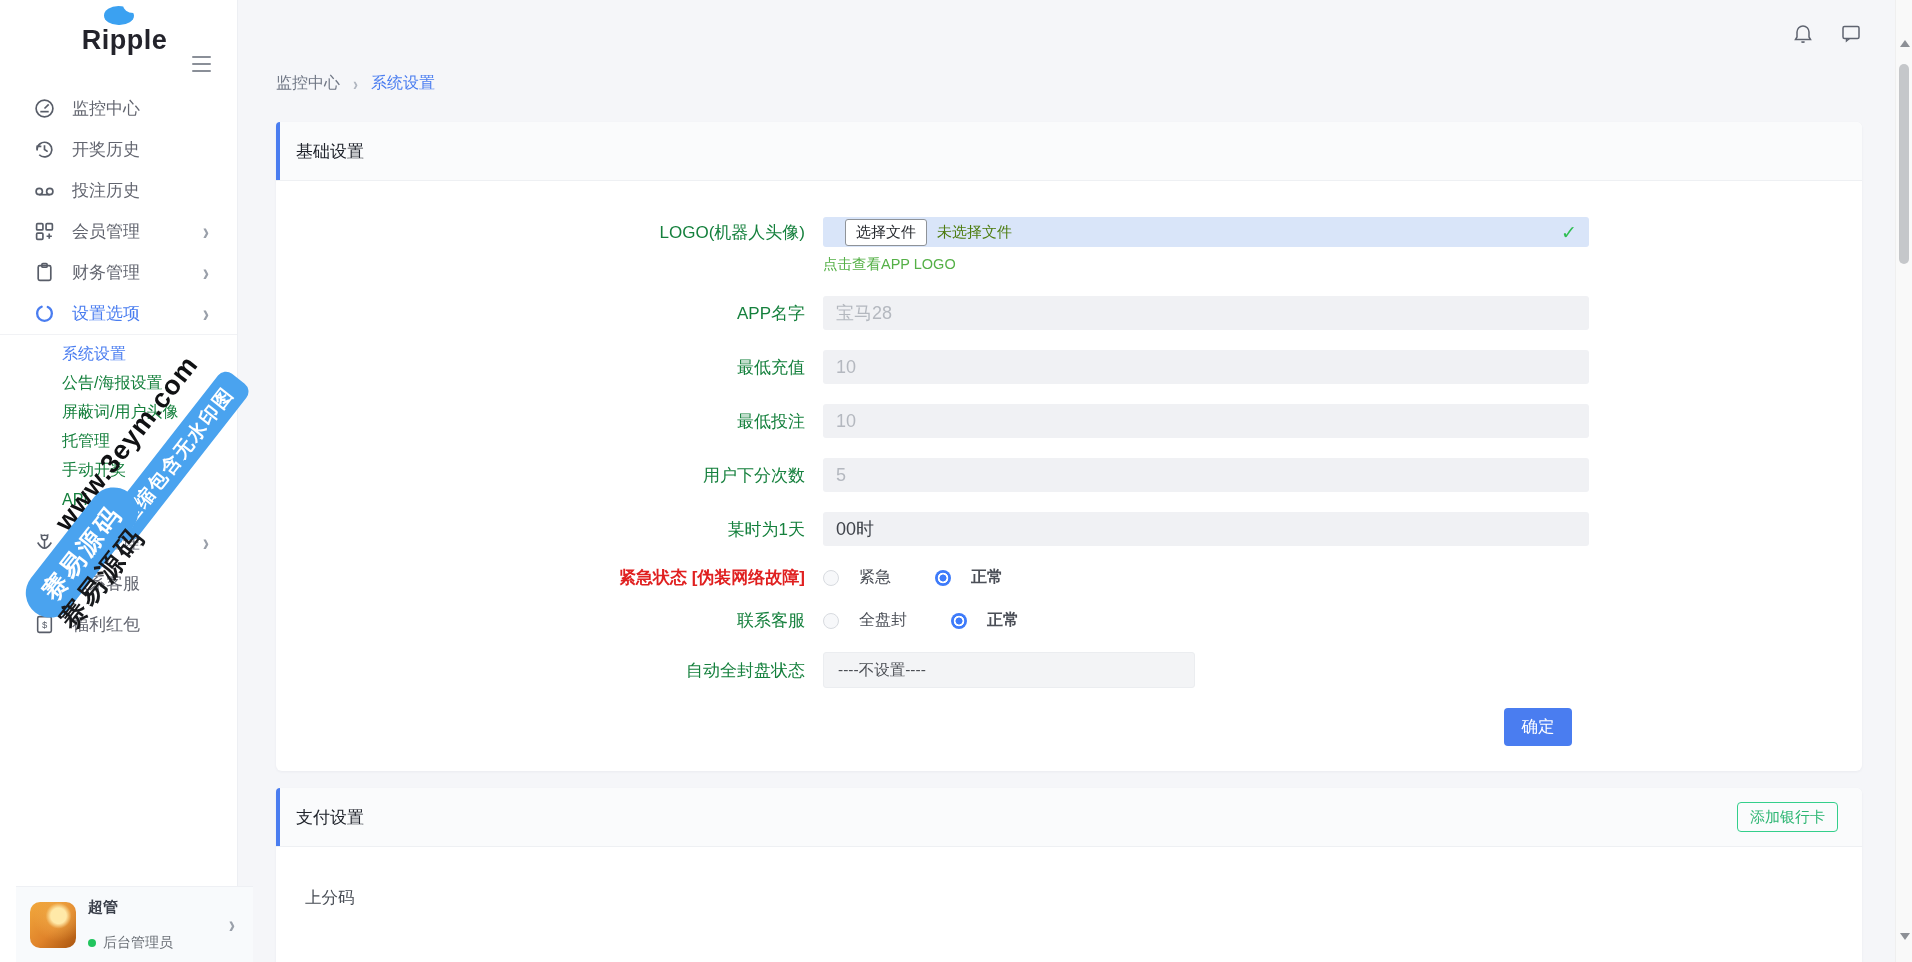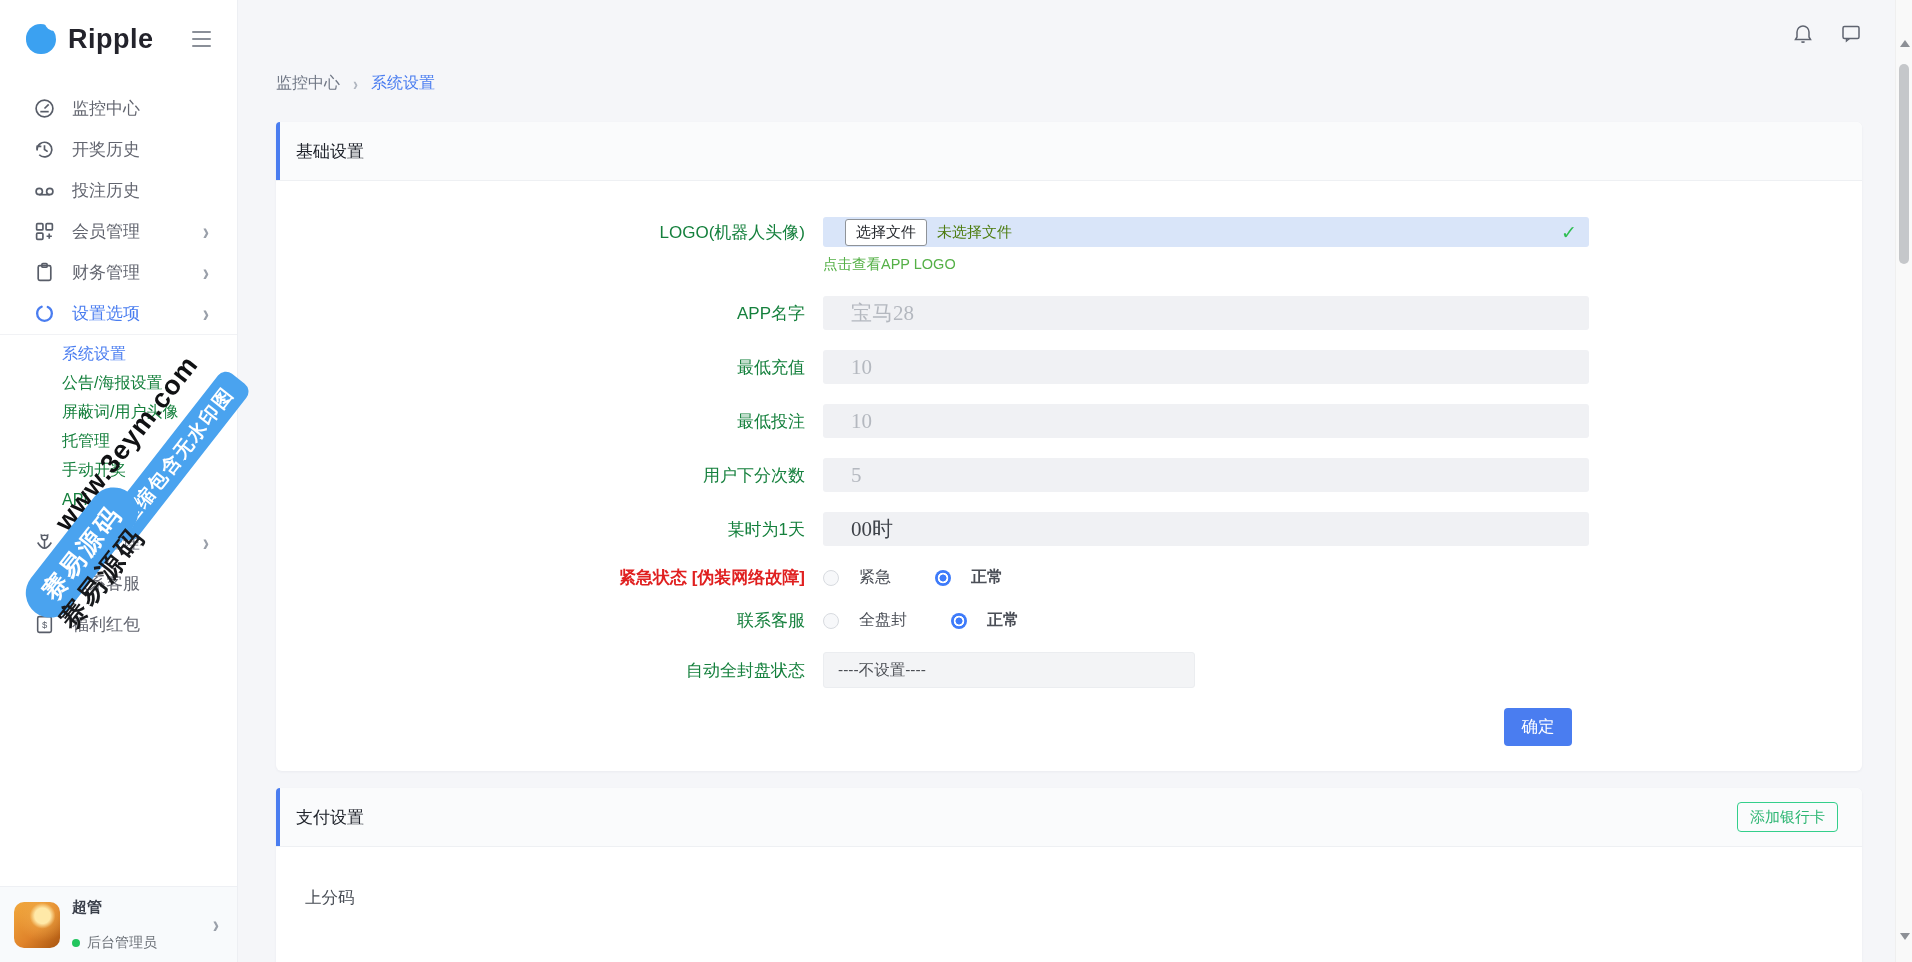--- a/index.html
+++ b/index.html
@@ -2,21 +2,21 @@
 <html><head>
 <meta charset="utf-8">
 <style>
   * { margin:0; padding:0; box-sizing:border-box; }
   html,body { width:1912px; height:962px; overflow:hidden;
     font-family:"Liberation Sans","DejaVu Sans",sans-serif; background:#f5f6f9; }
 
   
   .sidebar { position:fixed; left:0; top:0; width:238px; height:962px; background:#fff;
     border-right:1px solid #edeff3; z-index:10; }
-  .logo-row { height:66px; display:flex; align-items:center; padding:0 26px; margin-top:6px; }
+  .logo-row { height:66px; display:flex; align-items:center; padding:0 26px; margin-top:6px;flex-direction:column; }
   .logo-mark { width:30px; height:30px; background:#3ba1f1; border-radius:50% 54% 50% 50%; position:relative; }
   .logo-mark::after { content:""; position:absolute; right:-2px; top:-3px; width:13px; height:10px;
     background:#fff; border-radius:0 0 0 80%; }
   .logo-text { font-size:27px; font-weight:700; color:#23232b; margin-left:12px; letter-spacing:.5px; }
   .hamburger { margin-left:auto; display:flex; flex-direction:column; gap:5px; cursor:pointer; }
   .hamburger span { width:19px; height:2px; background:#8a8f98; border-radius:2px; }
 
   .menu { margin-top:16px; }
   .m-item { height:41px; display:flex; align-items:center; padding:0 28px 0 34px;
     color:#62656f; font-size:17px; cursor:pointer; }
@@ -24,21 +24,21 @@
   .m-item.active { color:#4a7df0; }
   .m-item.active .mi-icon { color:#4a7df0; }
   .chev { margin-left:auto; color:#9aa0aa; font-size:19px; line-height:1; font-weight:700;
     transform:scaleY(1.3); }
   .submenu { border-top:1px solid #f1f2f5; padding-top:5px; }
   .s-item { height:29px; display:flex; align-items:center; padding-left:62px; font-size:16px;
     color:#15803d; cursor:pointer; }
   .s-item.active { color:#4a7df0; }
   .menu-lower { margin-top:8px; }
 
-  .user-card { position:absolute; bottom:0; left:0; width:100%; height:76px; background:#f8fafc;
+  .user-card { position:absolute; bottom:0; left:16px; width:100%; height:76px; background:#f8fafc;
     border-top:1px solid #eef0f4; display:flex; align-items:center; padding:0 18px 0 14px; cursor:pointer; }
   .avatar { width:46px; height:46px; border-radius:10px;
     background:radial-gradient(circle at 62% 30%, #ffe9a8 0 18%, #f6b95455 30%, transparent 60%),
                linear-gradient(135deg,#f2a93d 0%, #e0832a 55%, #a8540f 100%); }
   .user-meta { margin-left:12px; }
   .user-name { font-size:15px; font-weight:700; color:#3a3f4a; }
   .user-role { display:flex; align-items:center; gap:7px; margin-top:17px; font-size:14px; color:#6b7077; }
   .dot { width:8px; height:8px; border-radius:50%; background:#22c55e; }
   .user-card .chev { margin-left:auto; }
 
@@ -79,21 +79,21 @@
   .file-ctrl { height:30px; background:#d9e5f9; border-radius:3px; display:flex; align-items:center;
     padding:0 12px 0 22px; }
   .file-btn { background:#fff; border:1px solid #8f9398; border-radius:3px; padding:3px 10px;
     font-size:15px; color:#26292e; cursor:pointer; font-family:inherit; }
   .file-status { margin-left:10px; font-size:15px; color:#4d7c0f; }
   .file-check { margin-left:auto; color:#2fbe53; font-size:19px; font-weight:700; }
   .link-row { margin:-12px 0 22px 547px; }
   .green-link { font-size:14.5px; color:#55b047; cursor:pointer; }
 
   .f-input { width:100%; height:34px; background:#f0f1f4; border:none; border-radius:3px;
-    padding:0 28px; font-size:21px; font-family:Liberation Serif, serif; color:#3f434a; outline:none; }
+    padding:0 13px; font-size:18px; font-family:Liberation Sans, sans-serif; color:#3f434a; outline:none; }
   .f-input.ghost { color:#b4b8bf; }
 
   .radio-group { display:flex; align-items:center; }
   .radio-opt { display:flex; align-items:center; gap:20px; cursor:pointer; }
   .radio-opt + .radio-opt { margin-left:44px;font-weight:bold; }
   .radio { width:16px; height:16px; border-radius:50%; background:#f7f8fa; border:1px solid #d8dbe0; }
   .radio.checked { border:none;
     background:radial-gradient(circle,#3e7bfa 0 3.2px,#fff 3.8px 5px,#3e7bfa 5.6px 100%); }
   .radio-label { font-size:16px; color:#4b4f57; }
 

